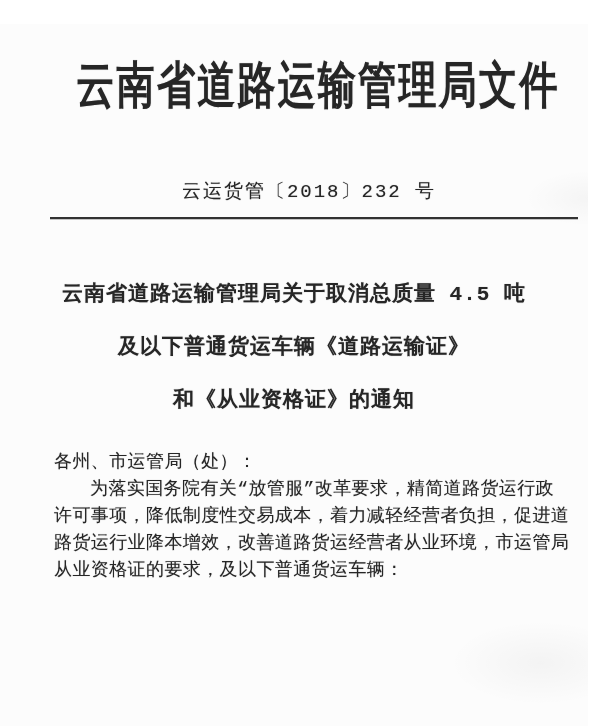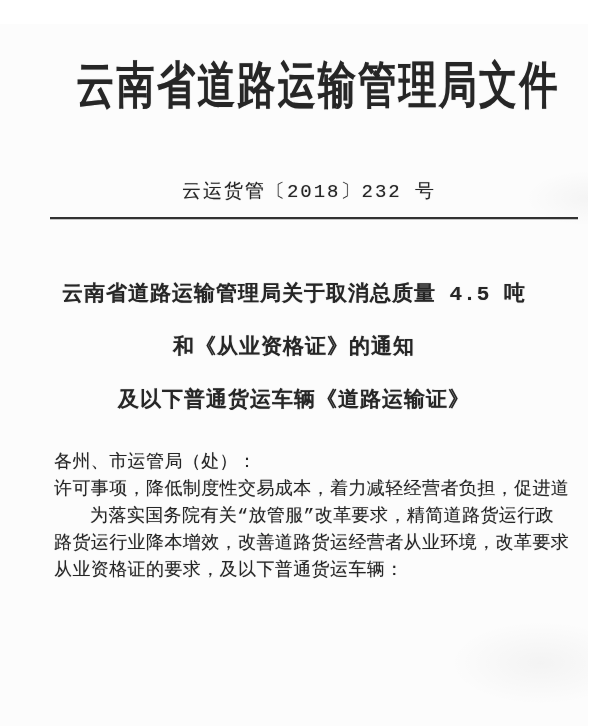--- a/index.html
+++ b/index.html
@@ -70,25 +70,25 @@
   <div class="masthead">
     <span>云南省道路运输管理局文件</span>
   </div>
 
   <div class="doc-number">云运货管〔2018〕232 号</div>
 
   <div class="rule"></div>
 
   <div class="doc-title">
     <div class="t-line">云南省道路运输管理局关于取消总质量 4.5 吨</div>
+    <div class="t-line">及以下普通货运车辆《道路运输证》</div>
     <div class="t-line">和《从业资格证》的通知</div>
-    <div class="t-line">及以下普通货运车辆《道路运输证》</div>
   </div>
 
   <div class="body-text">
     <div class="b-line">各州、市运管局（处）：</div>
+    <div class="b-line indent">为落实国务院有关“放管服”改革要求，精简道路货运行政</div>
     <div class="b-line">许可事项，降低制度性交易成本，着力减轻经营者负担，促进道</div>
-    <div class="b-line indent">为落实国务院有关“放管服”改革要求，精简道路货运行政</div>
-    <div class="b-line">路货运行业降本增效，改善道路货运经营者从业环境，改革要求</div>
+    <div class="b-line">路货运行业降本增效，改善道路货运经营者从业环境，市运管局</div>
     <div class="b-line">从业资格证的要求，及以下普通货运车辆：</div>
   </div>
 
 </div>
 
 </body></html>

